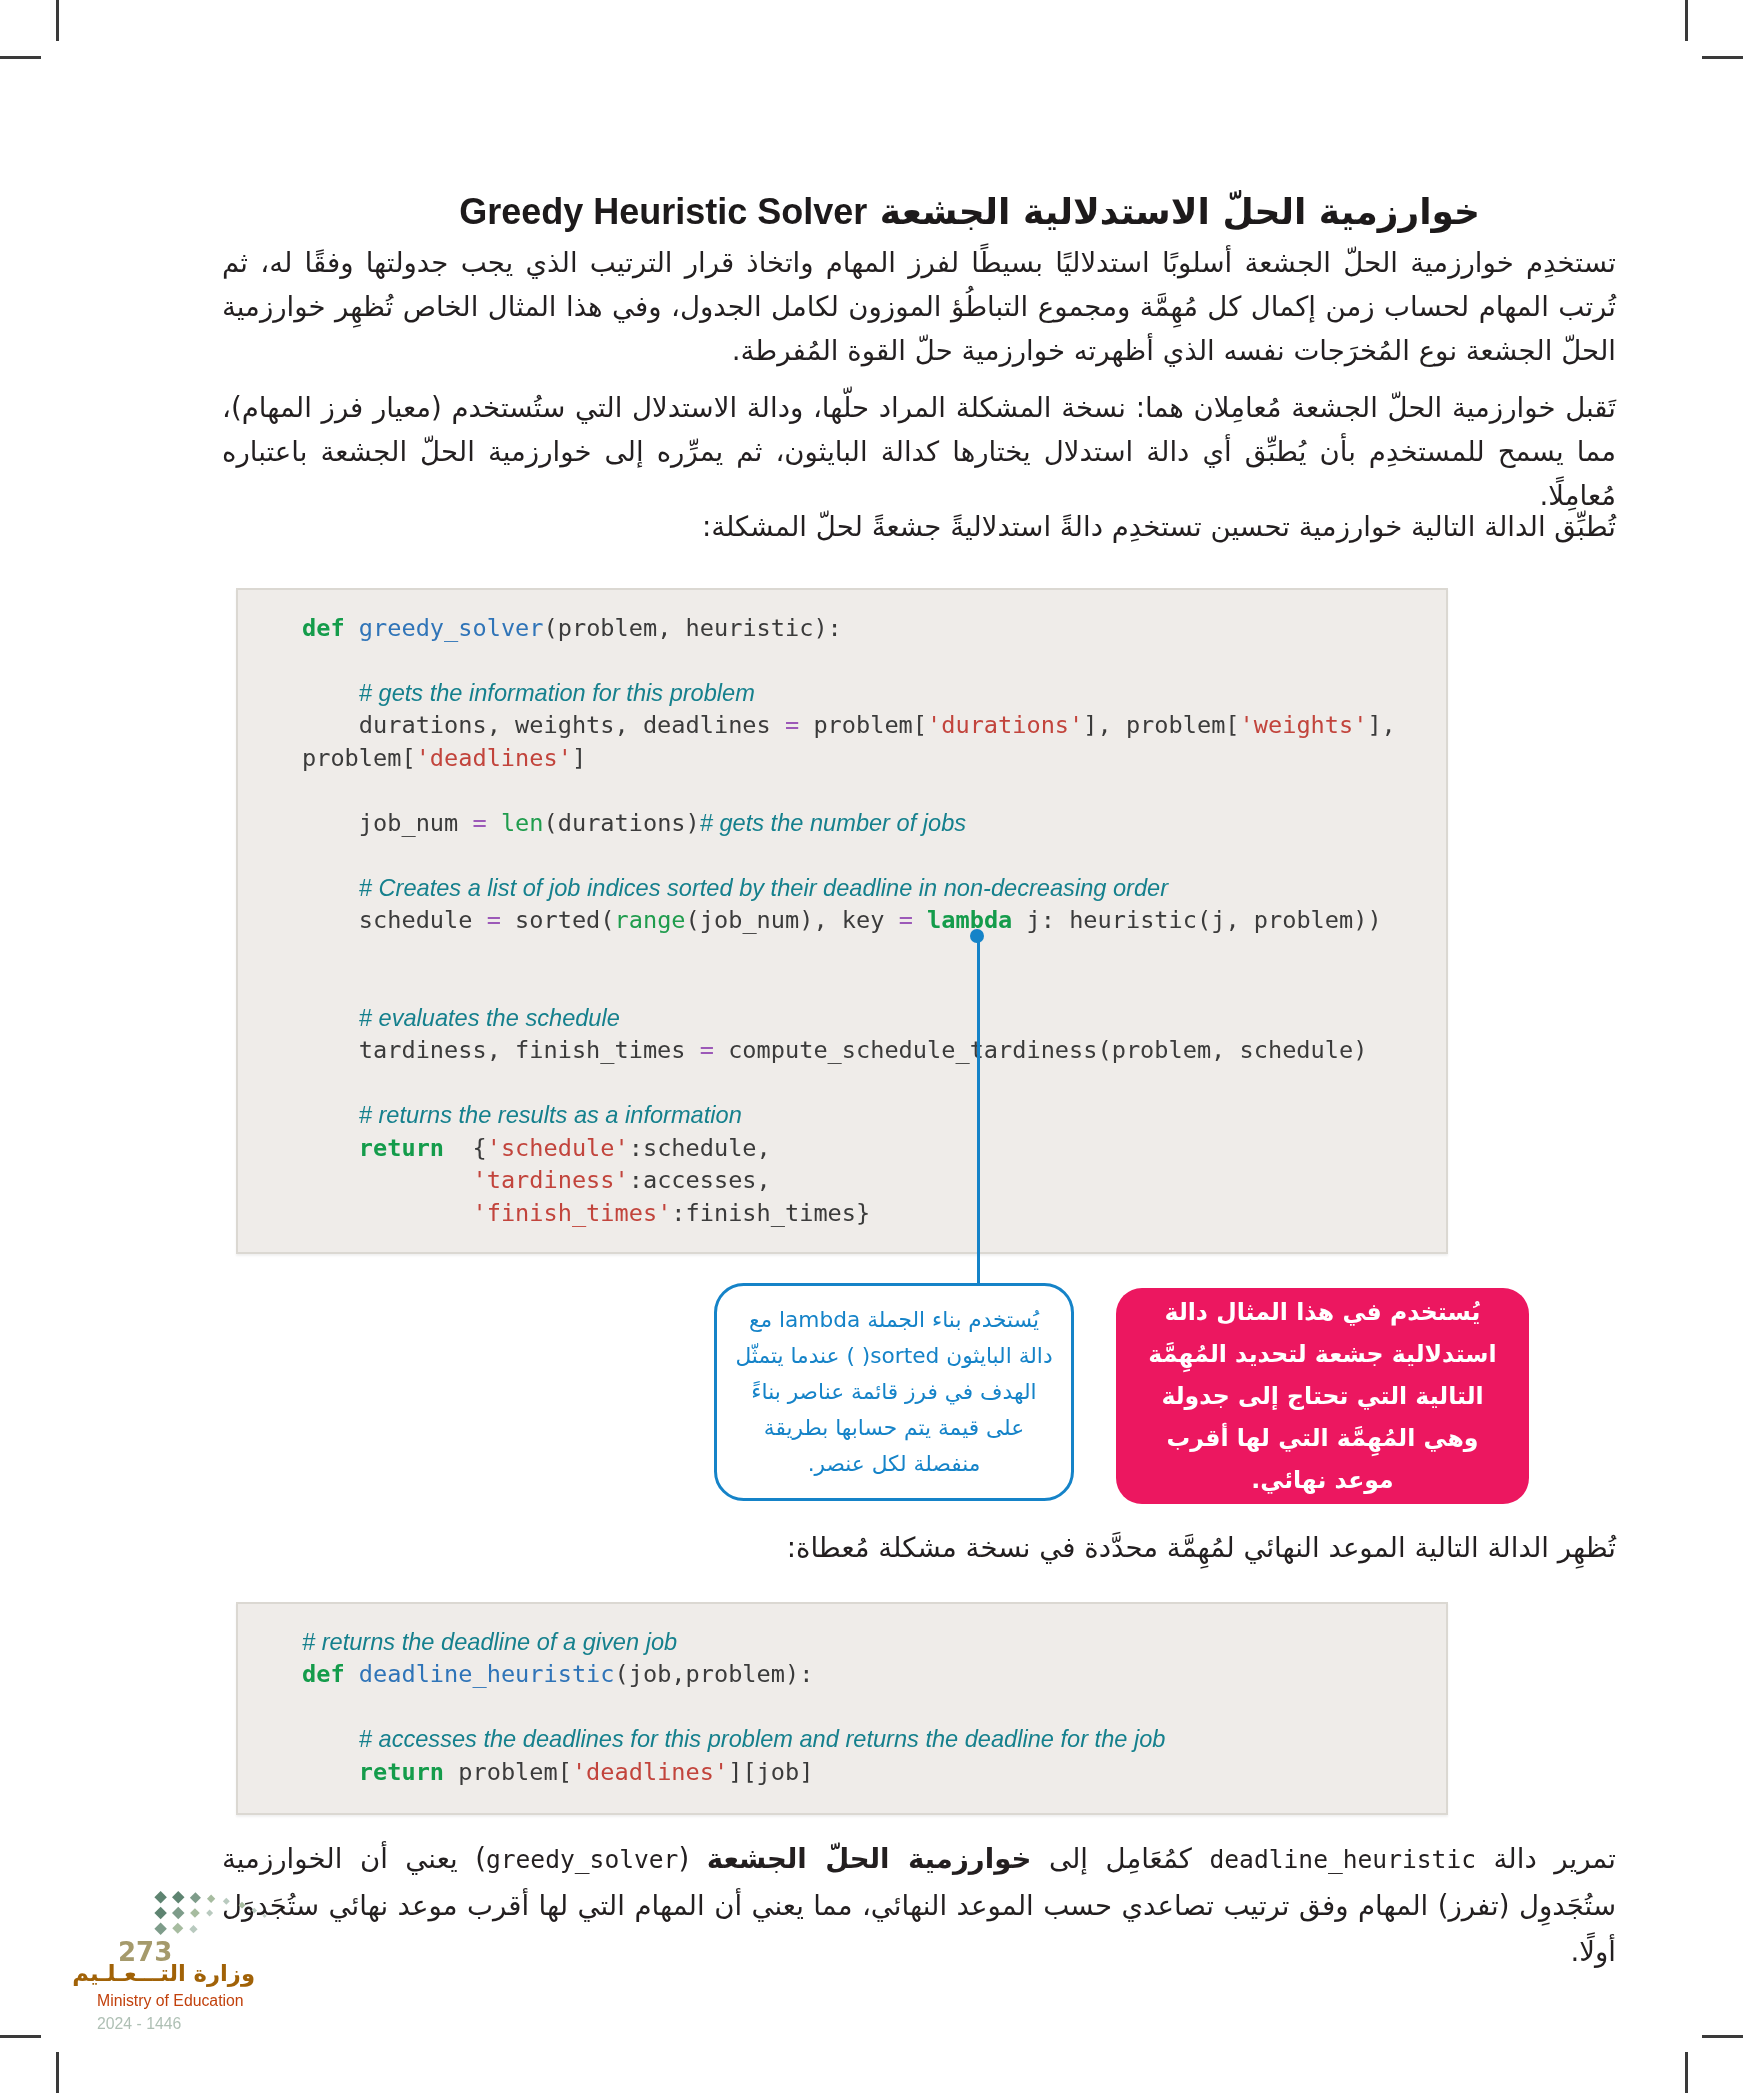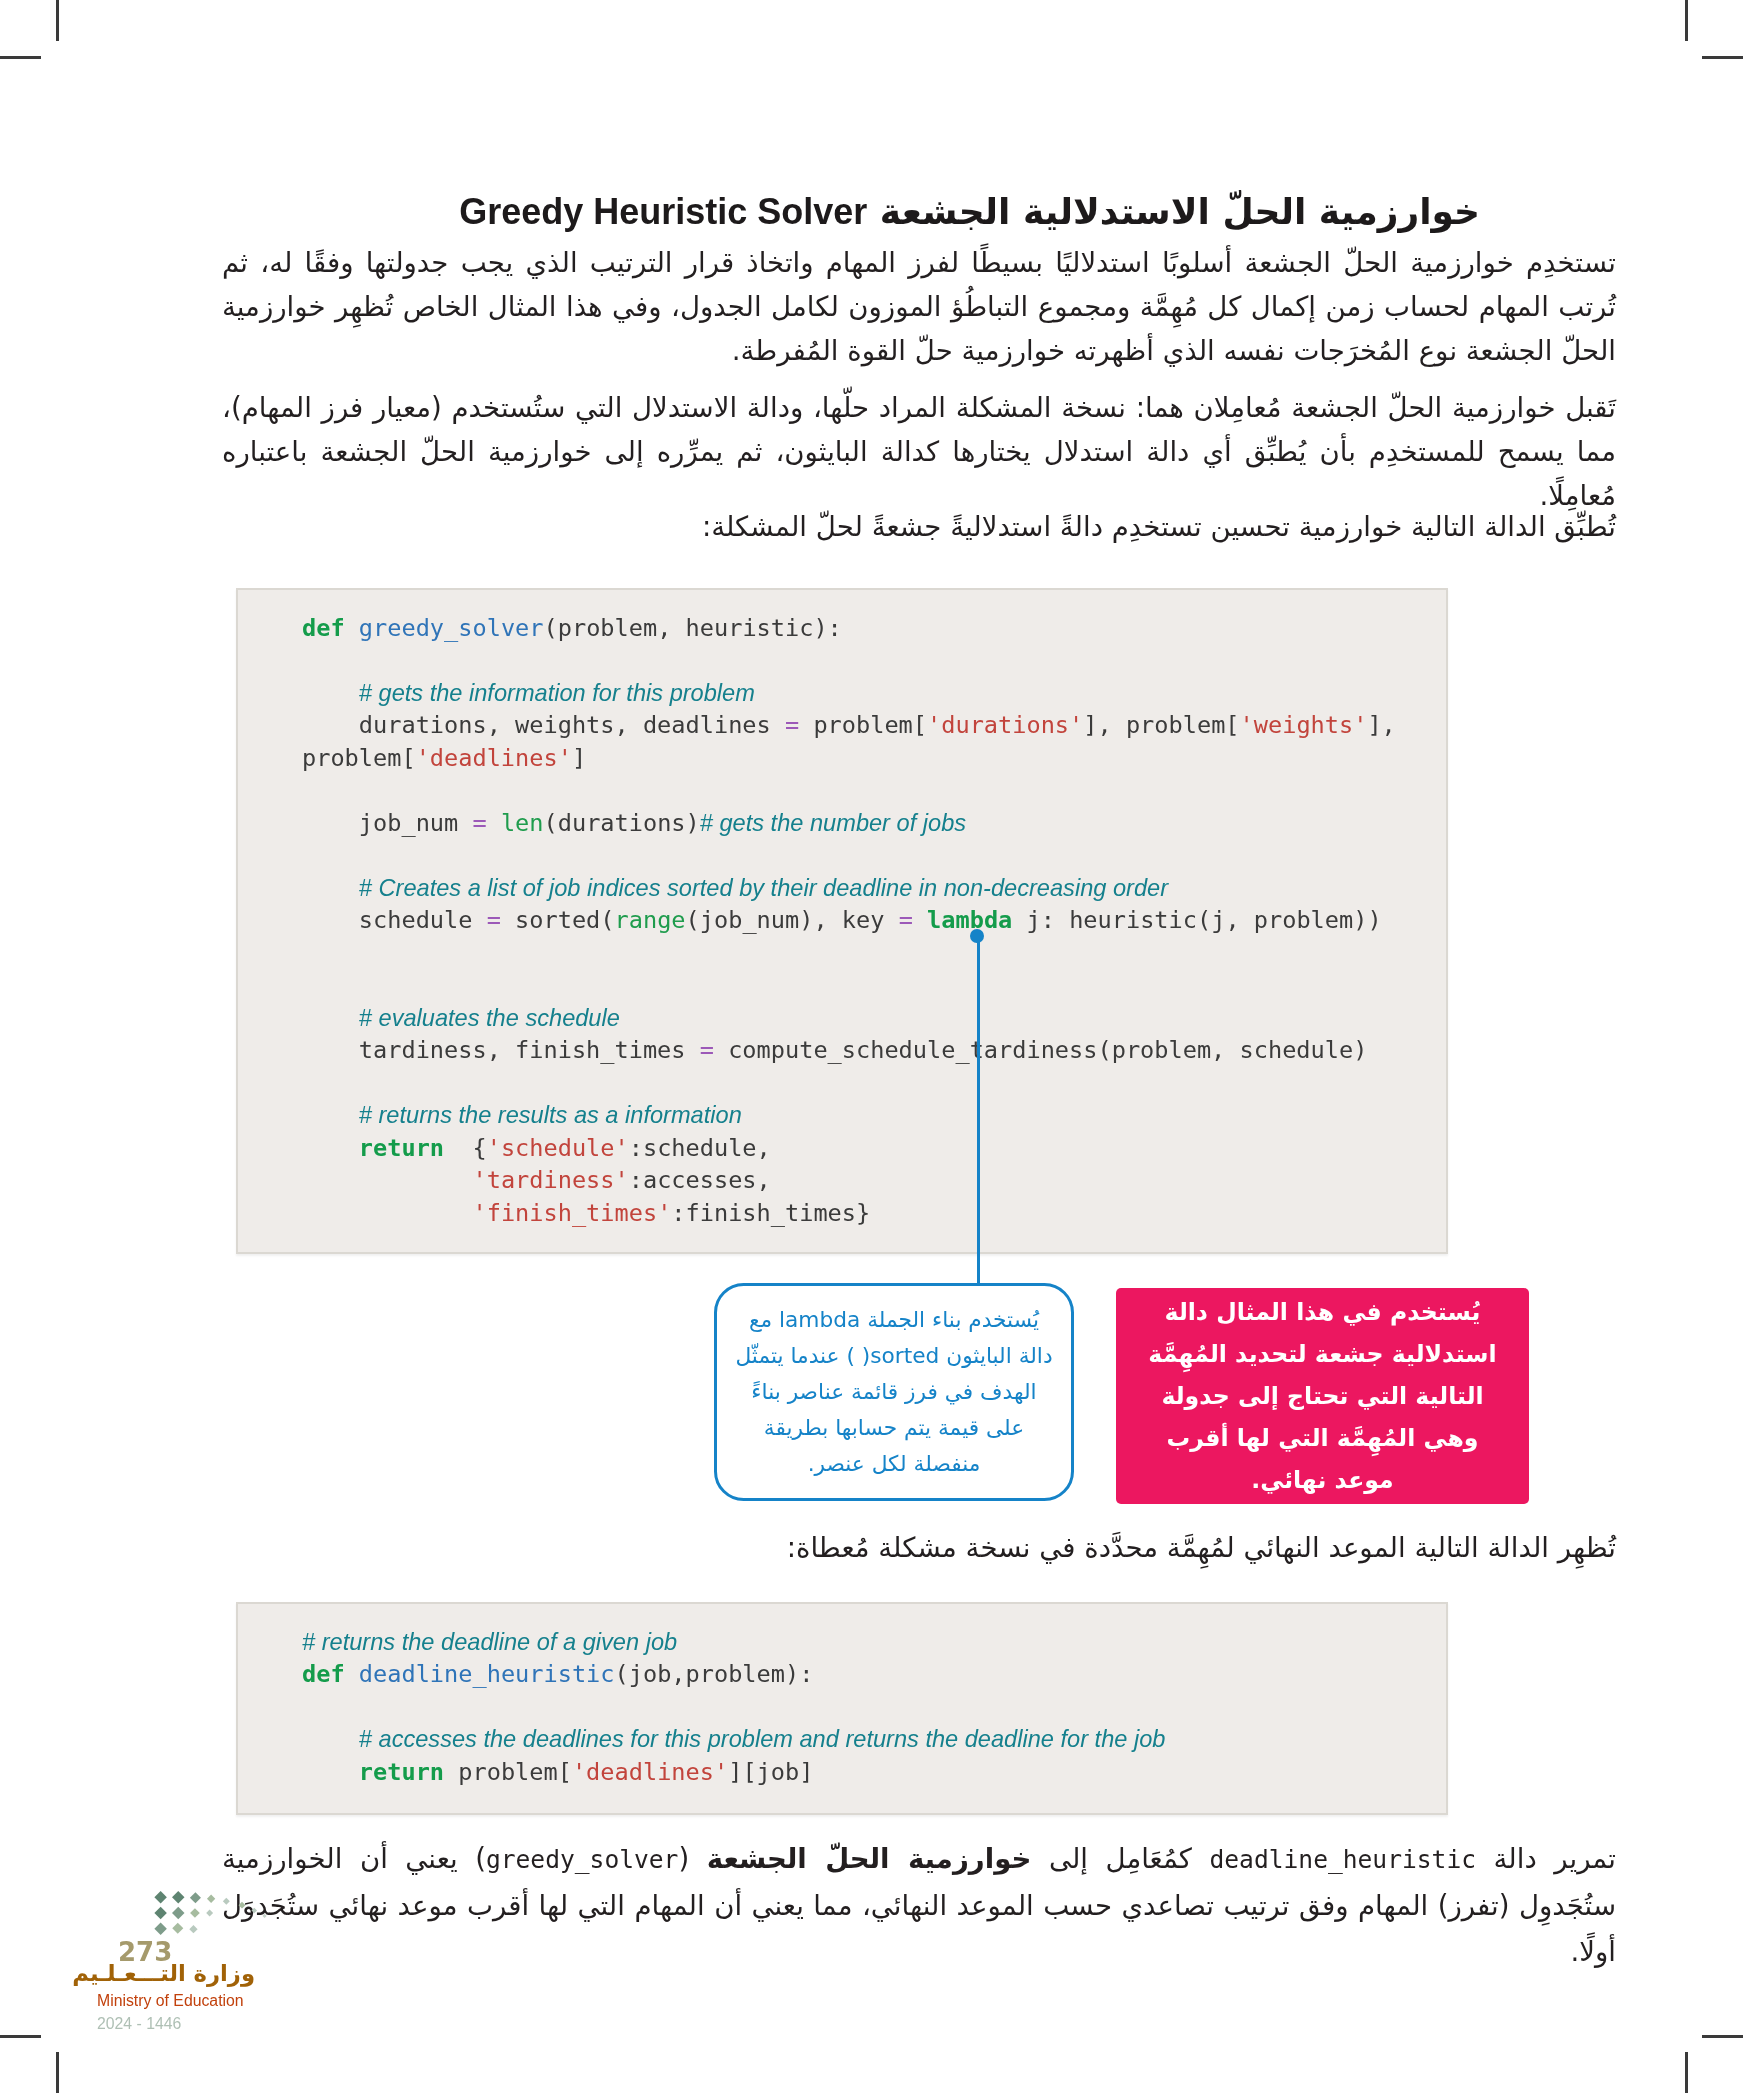--- a/index.html
+++ b/index.html
@@ -47,21 +47,21 @@
   .tk-cm{font-family:"Liberation Sans","DejaVu Sans",sans-serif;font-style:italic;color:#15808d;}
 
   .connector-line{position:absolute;left:977px;top:938px;width:3px;height:347px;background:#1583c8;}
   .connector-dot{position:absolute;left:970px;top:929px;width:13.8px;height:13.8px;border-radius:50%;background:#1583c8;}
 
   .callout-blue{position:absolute;left:714px;top:1283px;width:360px;height:218px;
     border:3.9px solid #1583c8;border-radius:29.6px;background:#fff;box-sizing:border-box;
     display:flex;align-items:center;justify-content:center;padding:7.9px 15.8px;
     direction:rtl;text-align:center;color:#1583c8;font-size:21.7px;line-height:36px;}
   .callout-pink{position:absolute;left:1116px;top:1288px;width:413px;height:216px;
-    background:#ec1760;border-radius:5px;box-sizing:border-box;
+    background:#ec1760;border-radius:26px;box-sizing:border-box;
     display:flex;align-items:center;justify-content:center;padding:7.9px 21.7px;
     direction:rtl;text-align:center;color:#ffffff;font-size:23.6px;font-weight:bold;line-height:42px;}
 
   .page-number{position:absolute;left:118px;top:1937px;font-size:26px;font-weight:bold;color:#a59a6c;}
   .ministry-ar{position:absolute;left:97px;top:1960px;font-size:22.7px;font-weight:bold;
                color:#a16207;direction:rtl;width:158px;text-align:left;white-space:nowrap;}
   .ministry-en{position:absolute;left:97px;top:1992px;font-size:15.8px;color:#c2410c;
                font-family:"Liberation Sans","DejaVu Sans",sans-serif;}
   .ministry-years{position:absolute;left:97px;top:2015px;font-size:15.8px;color:#afc0b5;
                font-family:"Liberation Sans","DejaVu Sans",sans-serif;}

